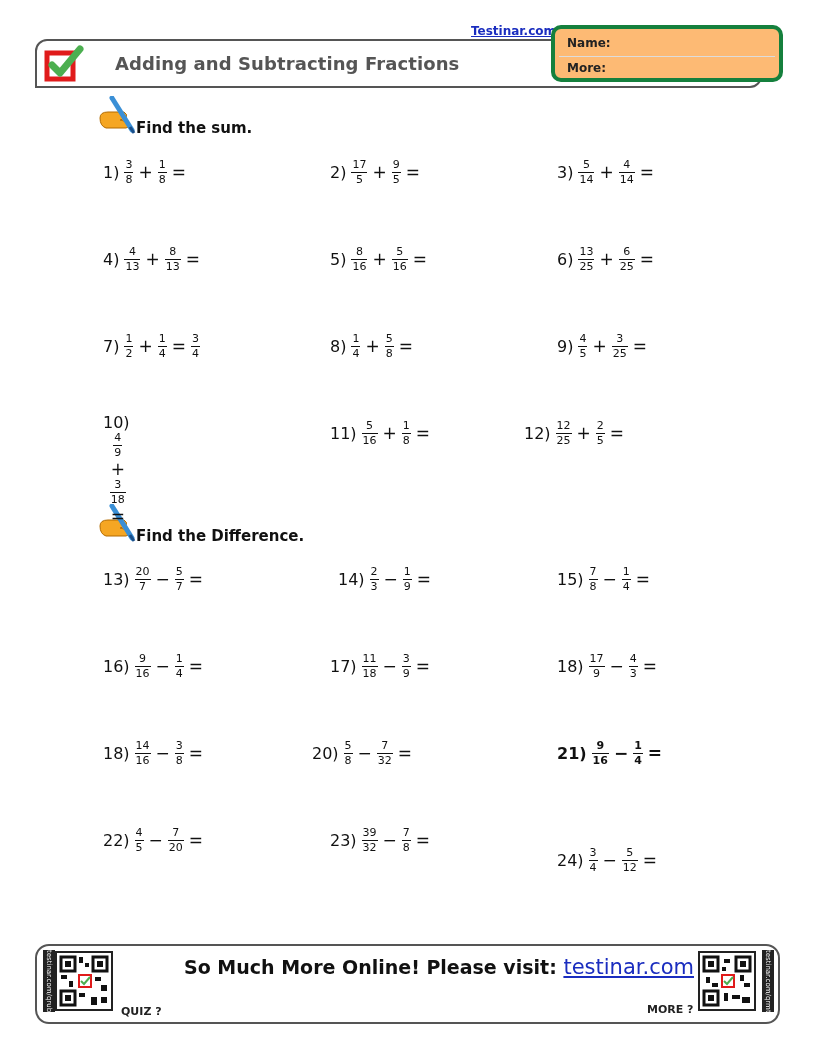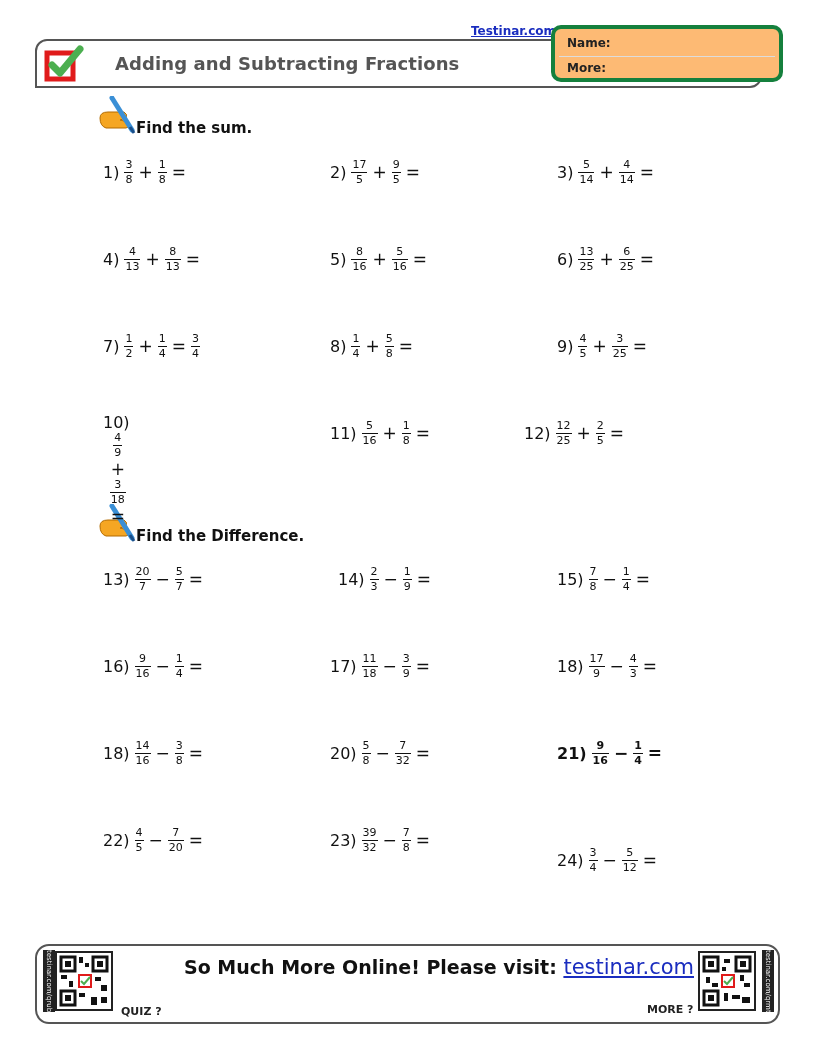--- a/index.html
+++ b/index.html
@@ -360,21 +360,21 @@
           <span class="n">16</span>
       </span>
       <span class="op">−</span>
       <span class="frac">
           <span class="n">3</span>
           <span class="bar"></span>
           <span class="n">8</span>
       </span>
       <span class="op">=</span>
     </div>
-    <div class="abs prob" style="left: 330px; top: 733px;">
+    <div class="abs prob" style="left: 312px; top: 733px;">
       <span class="num">20)</span>
       <span class="frac">
           <span class="n">5</span>
           <span class="bar"></span>
           <span class="n">8</span>
       </span>
       <span class="op">−</span>
       <span class="frac">
           <span class="n">7</span>
           <span class="bar"></span>

